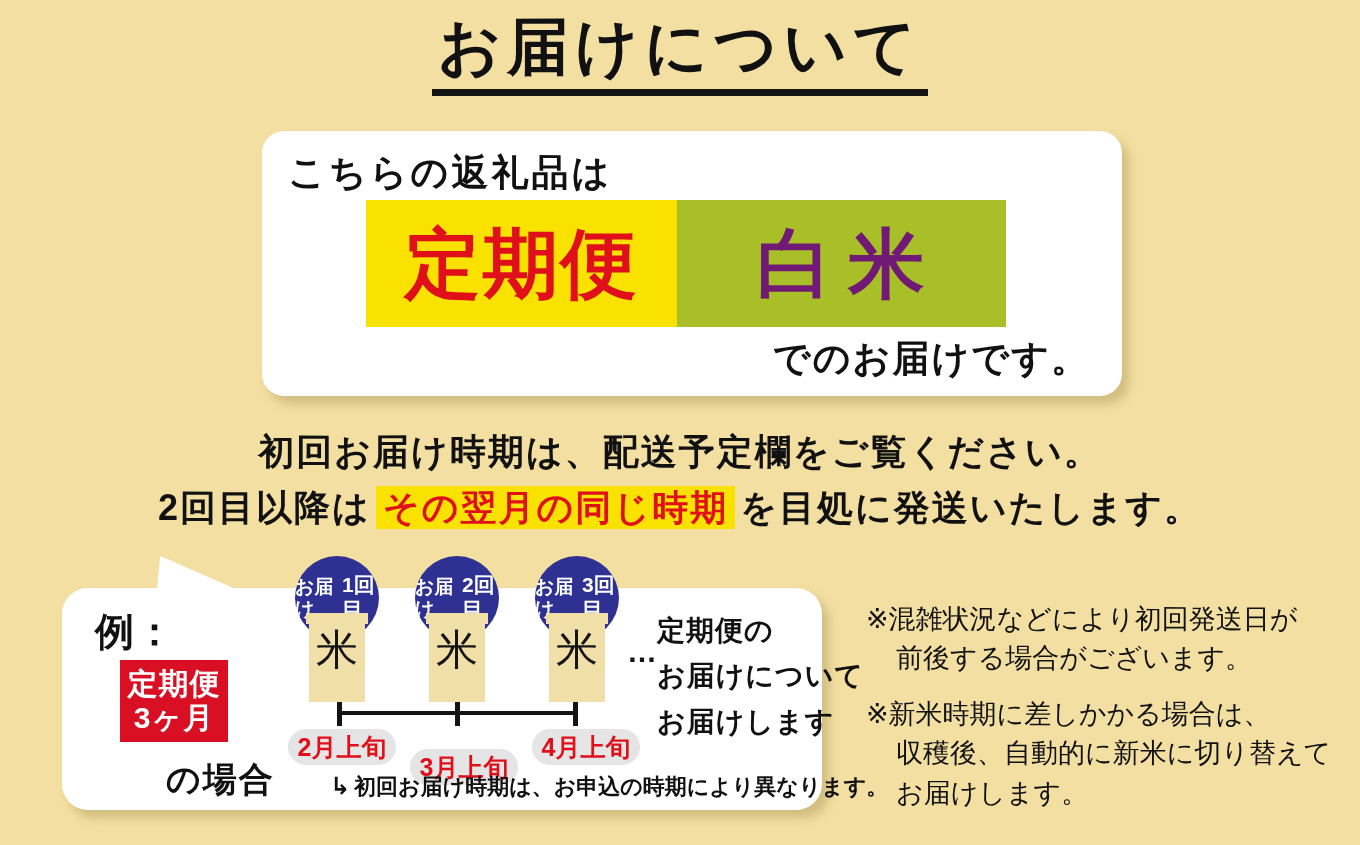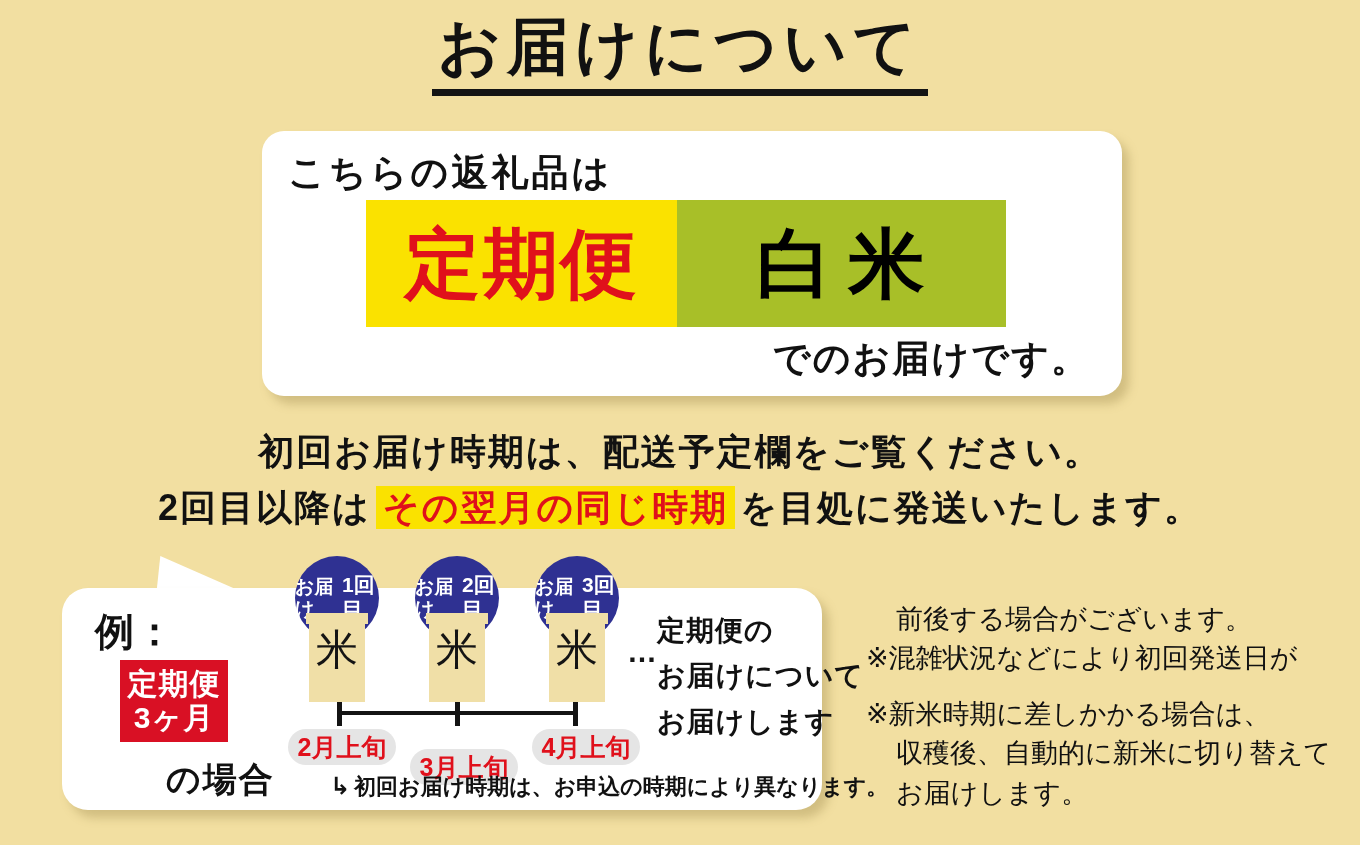--- a/index.html
+++ b/index.html
@@ -78,21 +78,21 @@
   .badge-course {
     width: 311px;
     background: #fae200;
     color: #e0101b;
     font-size: 76px;
     letter-spacing: 2px;
   }
   .badge-type {
     width: 329px;
     background: #a8bf28;
-    color: #000000;
+    color: #701a75;
     font-size: 76px;
     letter-spacing: 16px;
     padding-left: 14px;
     box-sizing: border-box;
   }
   .card-tail {
     position: absolute;
     right: 32px;
     bottom: 12px;
     font-size: 37px;
@@ -446,22 +446,22 @@
     <div>お届けについて</div>
     <div>お届けします</div>
   </div>
 
   <div class="ex-note">
     <span class="arrow">↳</span><span>初回お届け時期は、お申込の時期により異なります。</span>
   </div>
 
   <div class="notes">
     <div class="note">
+      <span class="note-line">※混雑状況などにより初回発送日が</span>
       <span class="note-line indent">前後する場合がございます。</span>
-      <span class="note-line">※混雑状況などにより初回発送日が</span>
     </div>
     <div class="note">
       <span class="note-line">※新米時期に差しかかる場合は、</span>
       <span class="note-line indent">収穫後、自動的に新米に切り替えて</span>
       <span class="note-line indent">お届けします。</span>
     </div>
   </div>
 
 </div>
 

